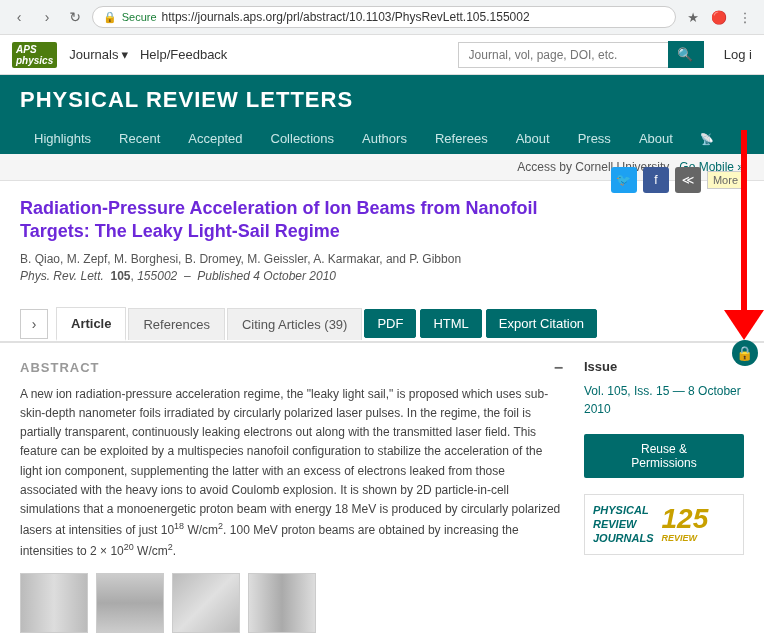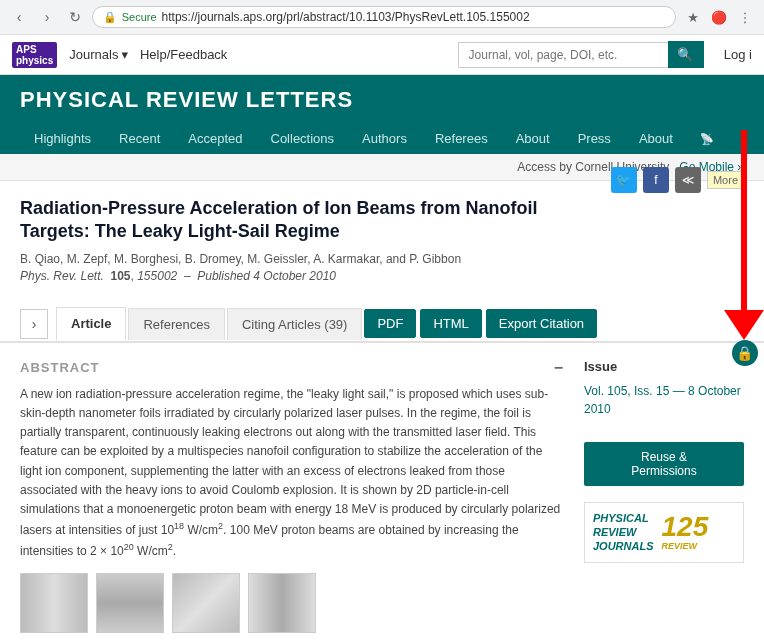--- a/index.html
+++ b/index.html
@@ -11,21 +11,21 @@
     .nav-btn { width: 22px; height: 22px; border: none; background: none; cursor: pointer; display: flex; align-items: center; justify-content: center; color: #666; font-size: 14px; }
     .nav-btn:disabled { color: #ccc; }
     .address-bar { flex: 1; display: flex; align-items: center; background: #fff; border: 1px solid #ccc; border-radius: 12px; padding: 3px 10px; gap: 5px; font-size: 12px; color: #333; }
     .secure-icon { color: #1a7f37; font-size: 11px; }
     .address-text { flex: 1; color: #333; font-size: 12px; }
     .browser-icons { display: flex; gap: 4px; align-items: center; }
     .browser-icon { width: 22px; height: 22px; display: flex; align-items: center; justify-content: center; font-size: 13px; color: #666; cursor: pointer; }
 
     
     .site-toolbar { background: #fff; border-bottom: 1px solid #ddd; display: flex; align-items: center; padding: 6px 12px; gap: 12px; }
-    .aps-logo { display: flex; align-items: flex-end; gap: 2px; background: #4c1d95; padding: 2px 4px; border-radius: 2px; }
+    .aps-logo { display: flex; align-items: flex-end; gap: 2px; background: #4d7c0f; padding: 2px 4px; border-radius: 2px; font-style: italic; }
     .aps-logo-text { color: #fff; font-size: 10px; font-weight: bold; line-height: 1.1; }
     .journals-btn { font-size: 13px; color: #333; cursor: pointer; display: flex; align-items: center; gap: 3px; }
     .help-btn { font-size: 13px; color: #333; cursor: pointer; }
     .search-bar { margin-left: auto; display: flex; align-items: center; gap: 0; }
     .search-input { border: 1px solid #ccc; padding: 5px 10px; font-size: 12px; width: 210px; border-right: none; }
     .search-btn { background: #006b6b; border: none; padding: 6px 10px; cursor: pointer; color: #fff; font-size: 13px; }
     .login-btn { font-size: 13px; color: #333; cursor: pointer; margin-left: 8px; }
 
     
     .journal-header { background: #006b6b; padding: 12px 20px 0 20px; }
@@ -33,21 +33,21 @@
     .journal-nav { display: flex; gap: 0; }
     .journal-nav-item { color: #c8e6e6; font-size: 13px; padding: 8px 14px; cursor: pointer; text-decoration: none; }
     .journal-nav-item.rss { font-size: 11px; padding-top: 10px; }
 
     
     .access-bar { background: #f5f5f5; border-bottom: 1px solid #e0e0e0; padding: 6px 20px; text-align: right; font-size: 12px; color: #555; }
     .access-bar a { color: #006b6b; text-decoration: none; cursor: pointer; }
 
     
     .article-section { padding: 16px 20px 8px 20px; }
-    .article-title { font-size: 18px; font-weight: bold; color: #0f172a; line-height: 1.3; margin-bottom: 8px; }
+    .article-title { font-size: 18px; font-weight: bold; color: #6d28d9; line-height: 1.3; margin-bottom: 8px; }
     .article-authors { font-size: 12px; color: #555; margin-bottom: 3px; }
     .article-meta { font-size: 12px; color: #555; margin-bottom: 8px; }
     .article-meta span { font-style: italic; }
     .social-icons { display: flex; align-items: center; gap: 6px; float: right; margin-top: -30px; }
     .social-icon { width: 26px; height: 26px; border-radius: 3px; display: flex; align-items: center; justify-content: center; font-size: 12px; color: #fff; cursor: pointer; }
     .twitter-icon { background: #1da1f2; }
     .facebook-icon { background: #3b5998; }
     .share-icon { background: #666; }
     .more-btn { font-size: 11px; color: #666; cursor: pointer; border: 1px solid #ccc; padding: 2px 5px; background: #fef9c3; }
 
@@ -71,21 +71,21 @@
 
     
     .thumbnails { display: flex; gap: 8px; margin-top: 12px; }
     .thumbnail { width: 68px; height: 60px; background: #e8e8e8; border: 1px solid #ccc; display: flex; align-items: center; justify-content: center; font-size: 9px; color: #888; cursor: pointer; overflow: hidden; }
     .thumb-graph { width: 100%; height: 100%; background: linear-gradient(135deg, #ddd 25%, #c8c8c8 50%, #ddd 75%); }
 
     
     .sidebar-section { margin-bottom: 16px; }
     .sidebar-label { font-size: 13px; font-weight: bold; color: #333; margin-bottom: 8px; }
     .sidebar-link { font-size: 12px; color: #006b6b; cursor: pointer; line-height: 1.5; }
-    .reuse-btn { background: #006b6b; color: #fff; border: none; padding: 8px 26px; font-size: 12px; cursor: pointer; border-radius: 2px; width: 100%; text-align: center; margin-top: 8px; }
+    .reuse-btn { background: #006b6b; color: #fff; border: none; padding: 8px 26px; font-size: 12px; cursor: pointer; border-radius: 2px; width: 100%; text-align: center; }
 
     
     .prj-area { display: flex; align-items: center; gap: 8px; margin-top: 16px; border: 1px solid #ddd; padding: 8px; font-style: italic; }
     .prj-text { font-size: 11px; font-weight: bold; color: #006b6b; line-height: 1.3; }
     .prj-125 { font-size: 28px; font-weight: bold; color: #c8a000; line-height: 1; }
 
     
     .red-arrow { position: fixed; right: 0; top: 130px; z-index: 9999; pointer-events: none; }
     .lock-indicator { position: fixed; right: 6px; top: 340px; z-index: 9999; width: 26px; height: 26px; background: #006b6b; border-radius: 50%; display: flex; align-items: center; justify-content: center; color: #fff; font-size: 14px; }
   </style>

